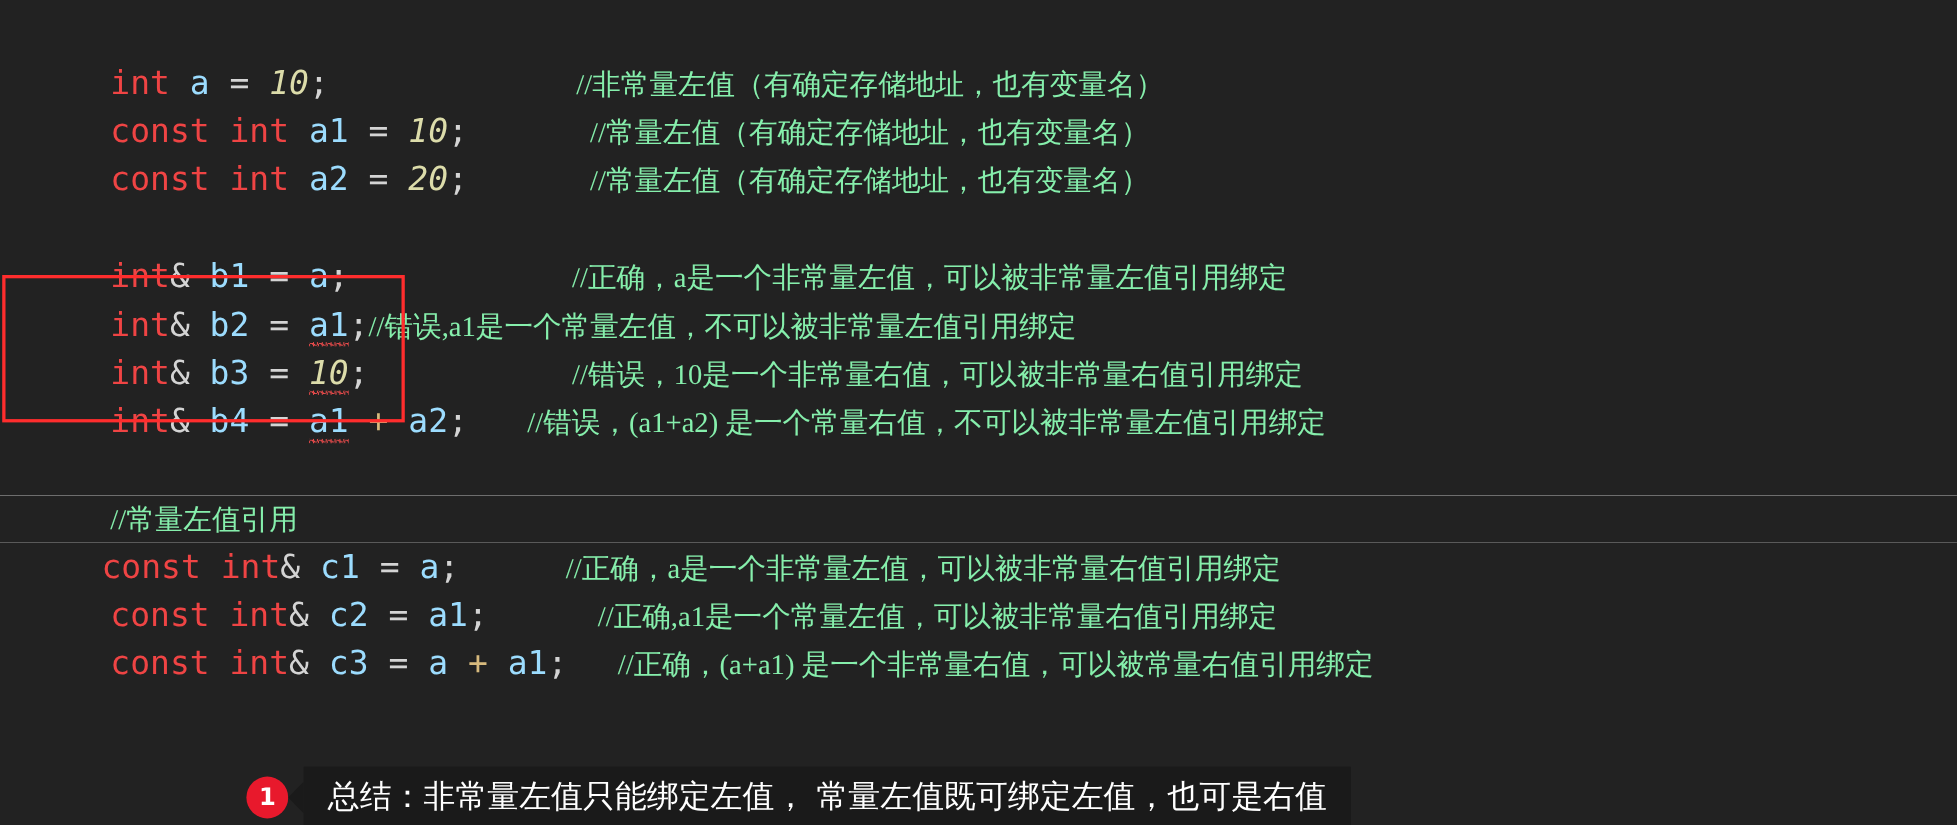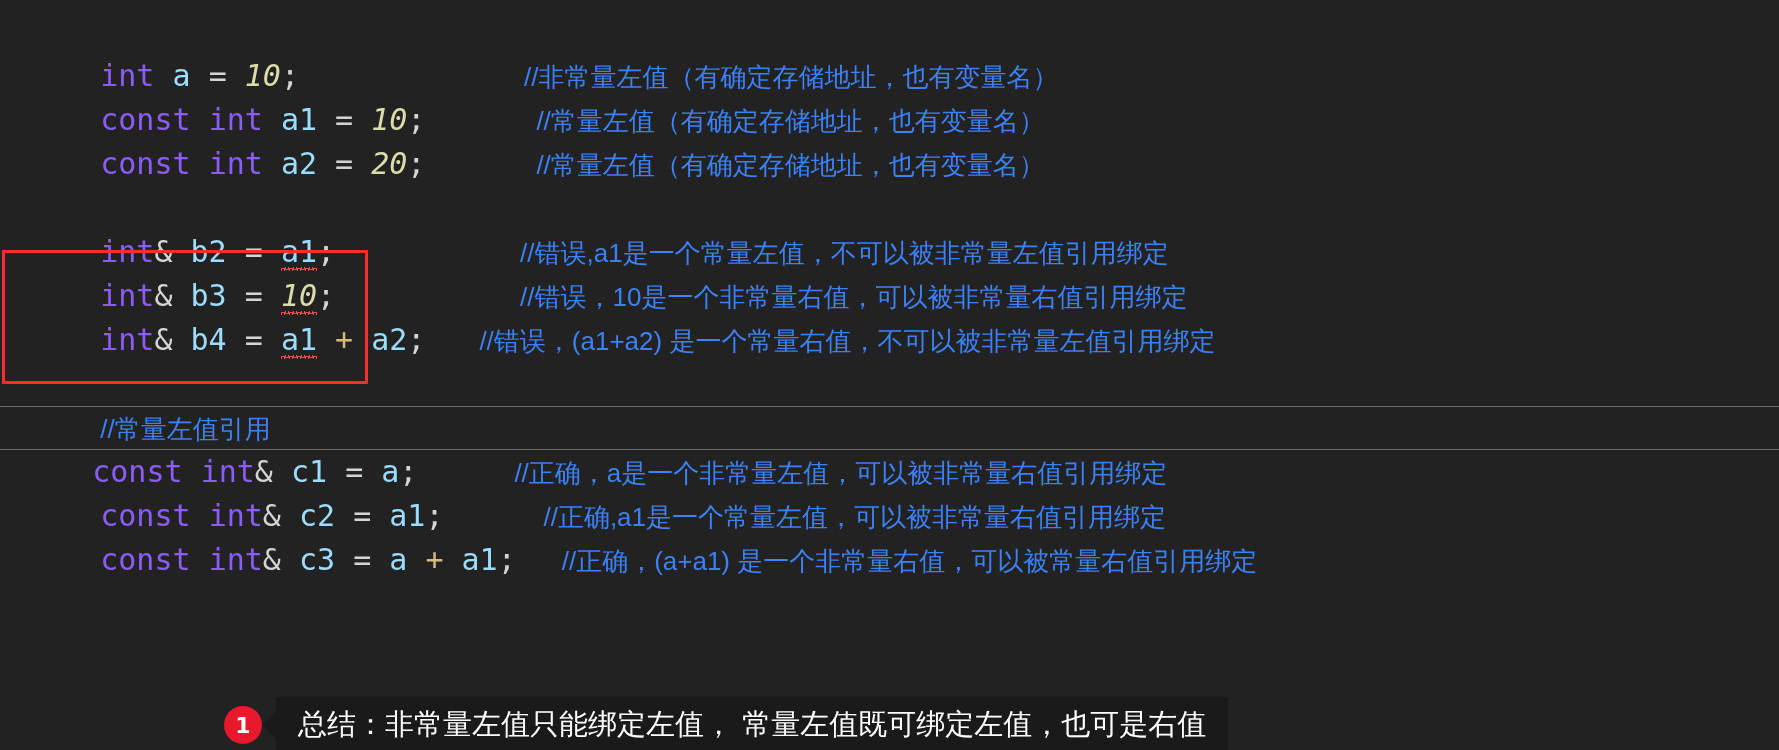--- a/index.html
+++ b/index.html
@@ -38,27 +38,27 @@
   .code-line.active {
     box-shadow: inset 0 1px 0 0 #6e6e6e, inset 0 -1px 0 0 #6e6e6e;
     padding-left: 20px;
   }
 
   .code {
     display: inline-block;
   }
 
   
-  .kw      { color: #8b5cf6; }   
+  .kw      { color: #ef4444; }   
   .amp     { color: #d4d4d4; }   
   .var     { color: #9cdcfe; }   
   .num     { color: #dcdcaa; font-style: italic; }   
   .op      { color: #d4d4d4; }   
   .plus    { color: #d7ba7d; }   
-  .cmt     { color: #3b82f6; font-family: Liberation Sans, sans-serif; }
+  .cmt     { color: #86efac; font-family: Liberation Serif, serif; }
 
   
   .comment-col {
     display: inline-block;
     font-size: 26px;
   }
 
   .squiggle {
     position: relative;
     display: inline-block;
@@ -150,23 +150,26 @@
     <span class="code"><span class="kw">const</span> <span class="kw">int</span> <span class="var">a1</span> <span class="op">=</span> <span class="num">10</span><span class="op">;</span></span><span class="comment-col cmt" style="margin-left:111px">//常量左值（有确定存储地址，也有变量名）</span>
   </div>
 
   <div class="code-line">
     <span class="code"><span class="kw">const</span> <span class="kw">int</span> <span class="var">a2</span> <span class="op">=</span> <span class="num">20</span><span class="op">;</span></span><span class="comment-col cmt" style="margin-left:111px">//常量左值（有确定存储地址，也有变量名）</span>
   </div>
 
   <div class="blank-line"></div>
 
 
-
-  <div class="code-line">
-    <span class="code"><span class="kw">int</span><span class="amp">&amp;</span> <span class="var">b2</span> <span class="op">=</span> <span class="squiggle var">a1</span><span class="op">;</span></span><span class="comment-col cmt" style="margin-left:185px">//错误,a1是一个常量左值，不可以被非常量左值引用绑定</span>
+  <div class="code-line">
+    <span class="code"><span class="kw">int</span><span class="amp">&amp;</span> <span class="var">b1</span> <span class="op">=</span> <span class="var">a</span><span class="op">;</span></span><span class="comment-col cmt" style="margin-left:203px">//正确，a是一个非常量左值，可以被非常量左值引用绑定</span>
+  </div>
+
+  <div class="code-line">
+    <span class="code"><span class="kw">int</span><span class="amp">&amp;</span> <span class="var">b2</span> <span class="op">=</span> <span class="squiggle var">a1</span><span class="op">;</span></span><span class="comment-col cmt" style="">//错误,a1是一个常量左值，不可以被非常量左值引用绑定</span>
   </div>
 
   <div class="code-line">
     <span class="code"><span class="kw">int</span><span class="amp">&amp;</span> <span class="var">b3</span> <span class="op">=</span> <span class="squiggle num">10</span><span class="op">;</span></span><span class="comment-col cmt" style="margin-left:185px">//错误，10是一个非常量右值，可以被非常量右值引用绑定</span>
   </div>
 
   <div class="code-line">
     <span class="code"><span class="kw">int</span><span class="amp">&amp;</span> <span class="var">b4</span> <span class="op">=</span> <span class="squiggle var">a1</span> <span class="plus">+</span> <span class="var">a2</span><span class="op">;</span></span><span class="comment-col cmt" style="margin-left:54px">//错误，(a1+a2) 是一个常量右值，不可以被非常量左值引用绑定</span>
   </div>
 

